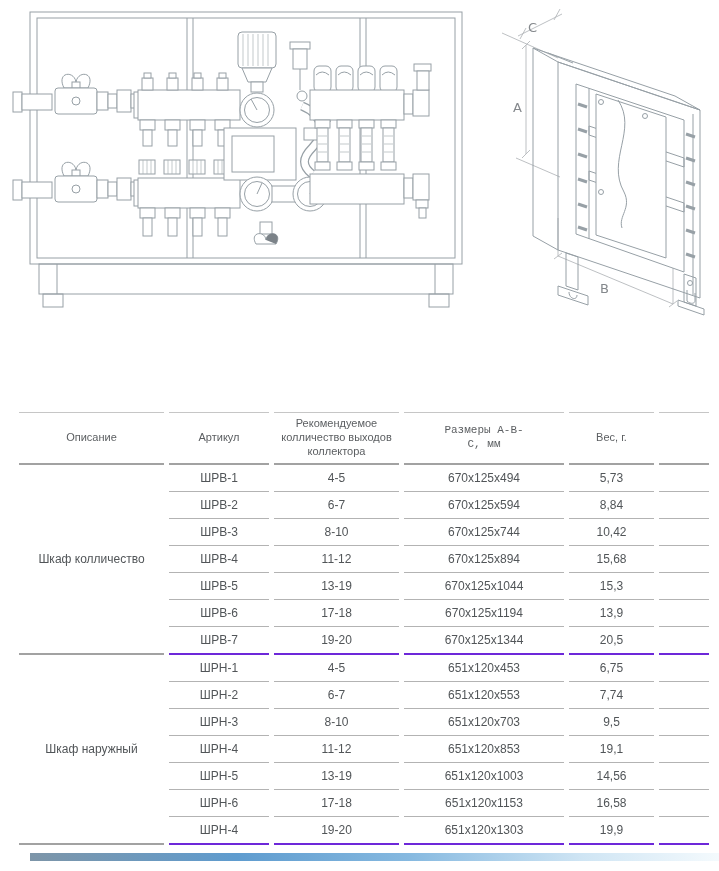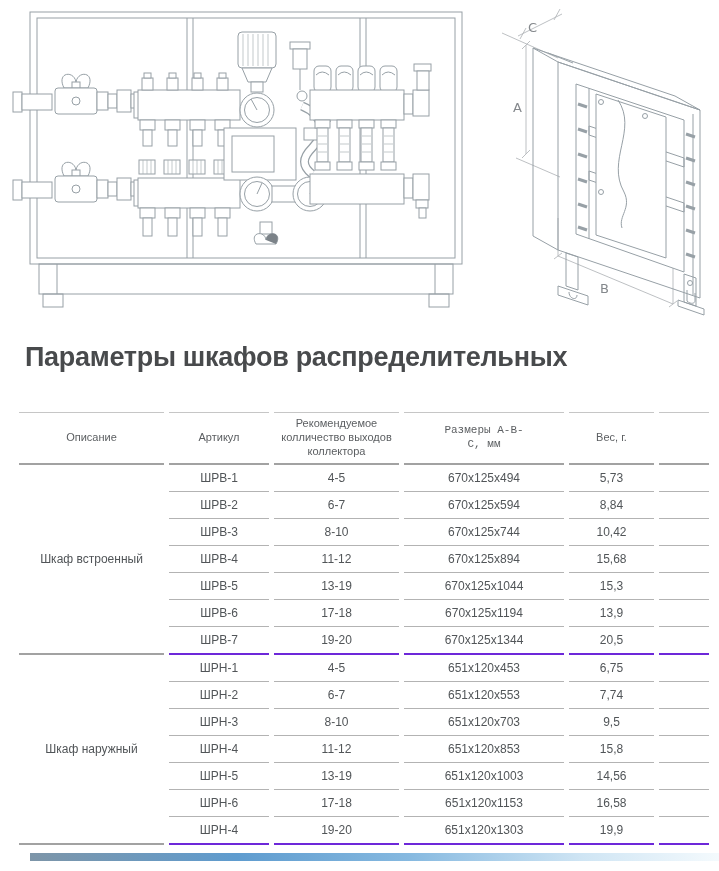--- a/index.html
+++ b/index.html
@@ -232,21 +232,20 @@
       <path class="ln" d="M188,268 L200,272 L200,300 L188,296 Z"></path>
       <circle class="ln" cx="194" cy="277" r="2.5"></circle>
       <path class="ln" d="M191,284 L191,295 C195,299 199,297 199,295 L199,287"></path>
       <path class="ln" d="M182,294 L208,303 L208,309 L182,300 Z"></path>
     </g>
     <text class="dimlabel" x="32" y="26">C</text>
     <text class="dimlabel" x="17" y="106">A</text>
     <text class="dimlabel" x="104" y="287">B</text>
   </svg>
 
-  <h1 class="title">Параметры шкафов распределительных</h1>
 
   <table class="params-table">
     <colgroup>
       <col class="c1">
         <col class="c2">
         <col class="c3">
         <col class="c4">
         <col class="c5">
         <col class="c6">
     </colgroup>
@@ -255,21 +254,21 @@
         <th>Описание</th>
         <th>Артикул</th>
         <th>Рекомендуемое колличество выходов коллектора</th>
         <th><span class="hdr-narrow">Размеры А-В-С, мм</span></th>
         <th>Вес, г.</th>
         <th></th>
       </tr>
     </thead>
     <tbody>
       <tr>
-        <td class="desc" rowspan="7">Шкаф встроенный</td>
+        <td class="desc" rowspan="7">Шкаф колличество</td>
         <td>ШРВ-1</td>
         <td>4-5</td>
         <td>670x125x494</td>
         <td>5,73</td>
         <td></td>
       </tr>
       <tr>
         <td>ШРВ-2</td>
         <td>6-7</td>
         <td>670x125x594</td>
@@ -330,21 +329,21 @@
         <td>ШРН-3</td>
         <td>8-10</td>
         <td>651x120x703</td>
         <td>9,5</td>
         <td></td>
       </tr>
       <tr>
         <td>ШРН-4</td>
         <td>11-12</td>
         <td>651x120x853</td>
-        <td>15,8</td>
+        <td>19,1</td>
         <td></td>
       </tr>
       <tr>
         <td>ШРН-5</td>
         <td>13-19</td>
         <td>651x120x1003</td>
         <td>14,56</td>
         <td></td>
       </tr>
       <tr>

